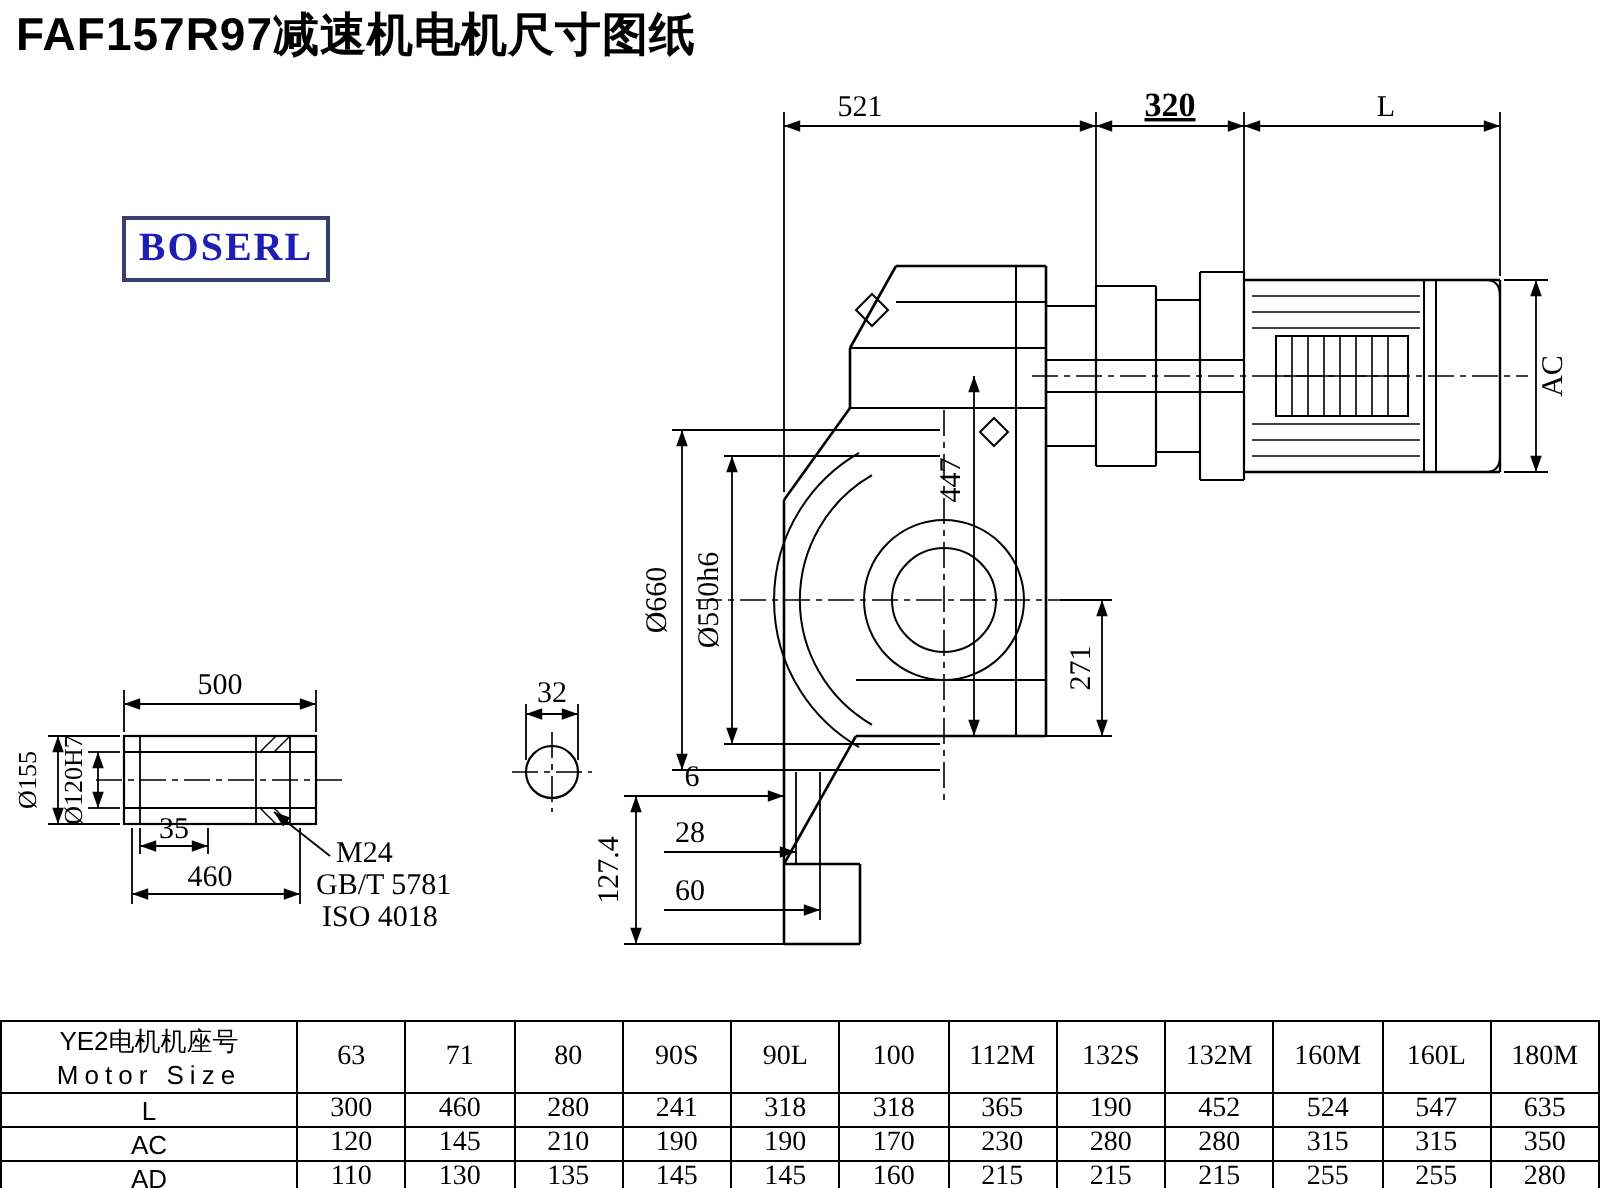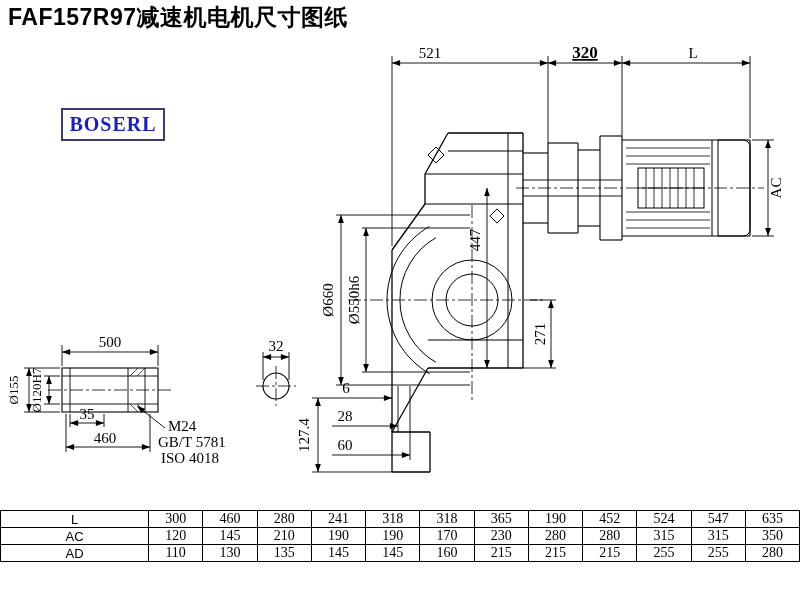--- a/index.html
+++ b/index.html
@@ -215,20 +215,38 @@
       <text class="dim" x="346" y="393" text-anchor="middle">6</text>
       <text class="dim" x="345" y="421" text-anchor="middle">28</text>
       <text class="dim" x="345" y="450" text-anchor="middle">60</text>
       <text class="dim" transform="translate(309,435) rotate(-90)" text-anchor="middle">127.4</text>
     </g>
   </svg>
 
   <div class="tablewrap">
     <table class="size">
       <tbody>
+        <tr class="hdr">
+          <td class="rh">
+            <div>YE2电机机座号</div>
+            <div class="en">Motor Size</div>
+          </td>
+          <td>63</td>
+          <td>71</td>
+          <td>80</td>
+          <td>90S</td>
+          <td>90L</td>
+          <td>100</td>
+          <td>112M</td>
+          <td>132S</td>
+          <td>132M</td>
+          <td>160M</td>
+          <td>160L</td>
+          <td>180M</td>
+        </tr>
         <tr>
           <td class="rh">L</td>
           <td>300</td>
           <td>460</td>
           <td>280</td>
           <td>241</td>
           <td>318</td>
           <td>318</td>
           <td>365</td>
           <td>190</td>

